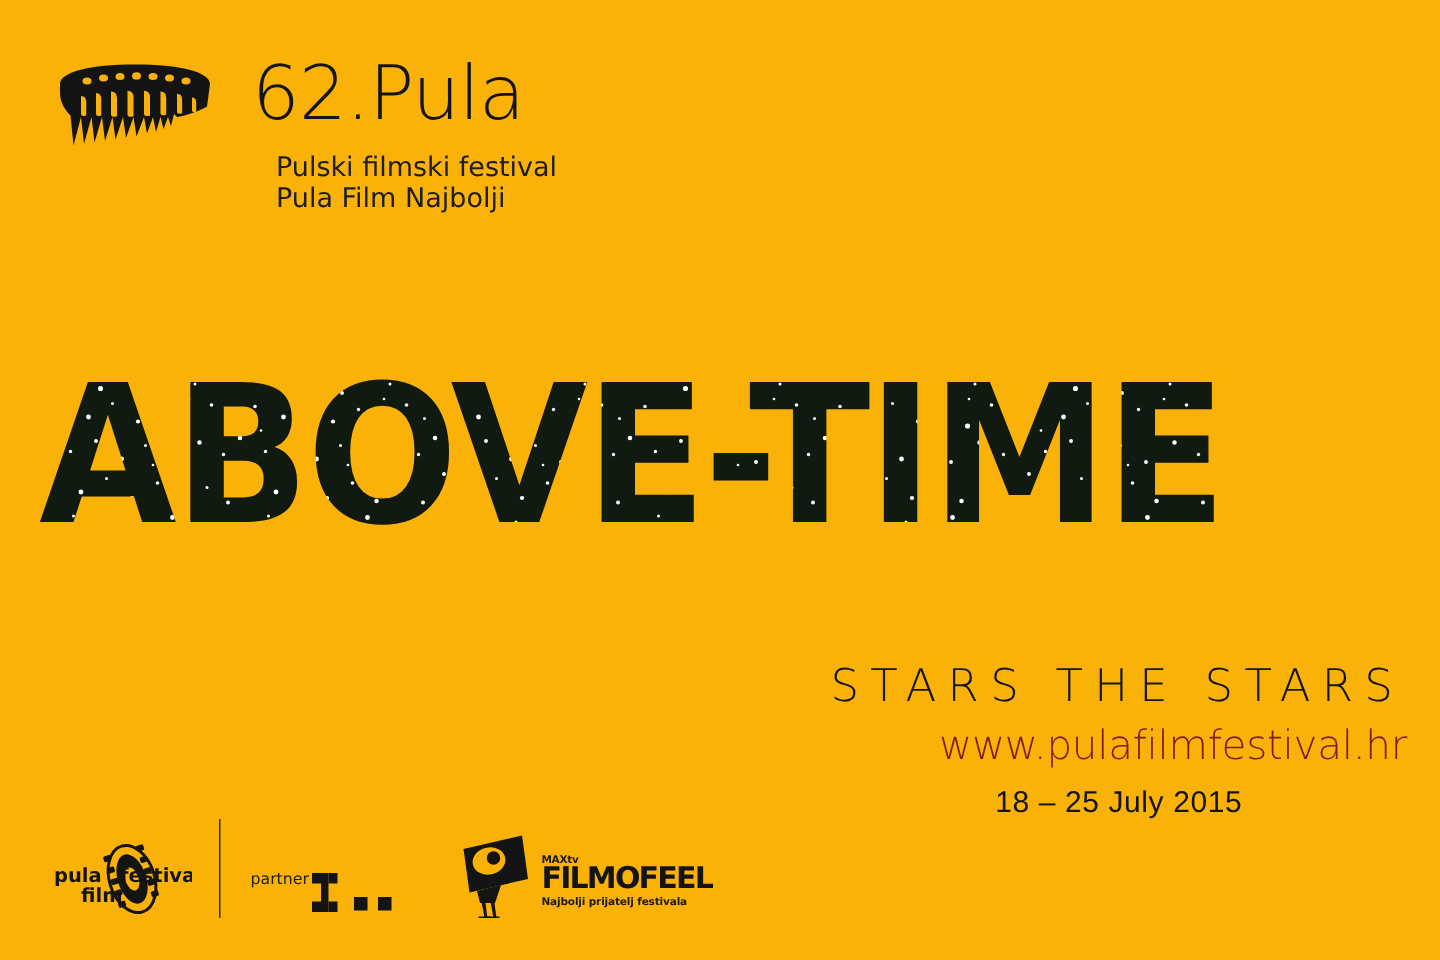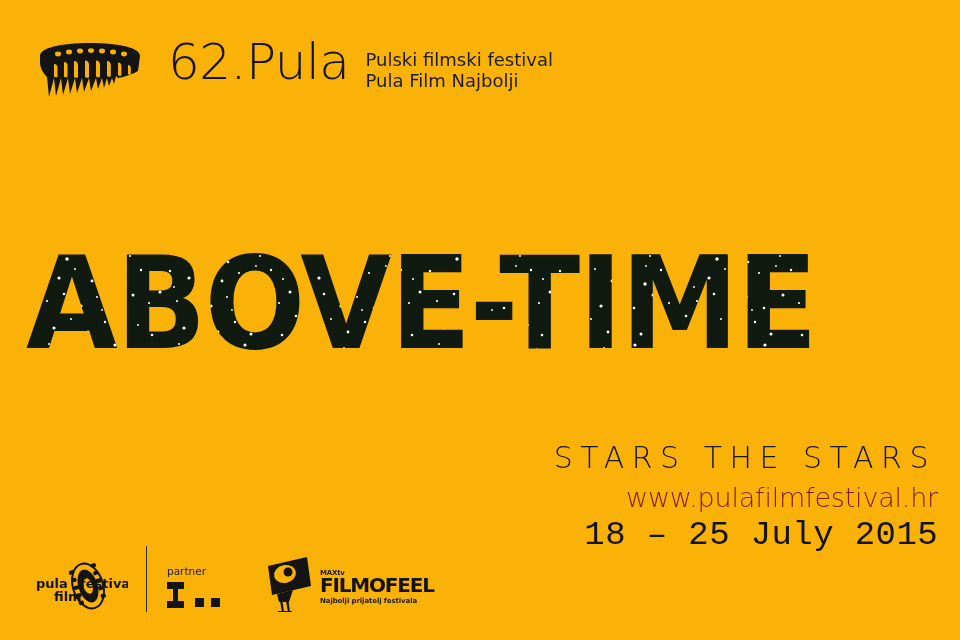--- a/index.html
+++ b/index.html
@@ -31,20 +31,21 @@
   #arena-icon {
     width: 112px;
     height: 62px;
     display: block;
     margin-top: 4px;
   }
   #header-titles {
     display: flex;
     align-items: flex-start;
     margin-left: 22px;
+    flex-direction: column;
   }
   #edition-title {
     font-family: "DejaVu Sans", sans-serif;
     font-weight: 300;
     font-size: 50px;
     line-height: 52px;
     color: #141414;
     letter-spacing: -0.5px;
     white-space: nowrap;
   }
@@ -101,27 +102,28 @@
     font-family: "DejaVu Sans", sans-serif;
     font-weight: 300;
     font-size: 27px;
     line-height: 36px;
     color: #7f1d1d;
     white-space: nowrap;
     margin-top: 4px;
     letter-spacing: -0.2px;
   }
   #festival-dates {
-    font-family: Liberation Mono, monospace;
+    font-family: Liberation Sans, sans-serif;
     font-weight: 300;
-    font-size: 34px;
+    font-size: 20px;
     line-height: 38px;
     color: #141414;
     white-space: nowrap;
     letter-spacing: 0.4px;
+    text-align: center;
   }
 
   
   #footer {
     position: absolute;
     left: 36px;
     bottom: 26px;
     display: flex;
     align-items: flex-end;
     height: 70px;
@@ -133,21 +135,20 @@
   }
   #footer-divider {
     width: 1px;
     height: 66px;
     background: #2b2b2b;
     margin: 0 18px 0 18px;
     align-self: center;
   }
   #partner-block {
     display: flex;
-    flex-direction: column;
     align-items: flex-start;
     padding-bottom: 4px;
   }
   #partner-label {
     font-family: "DejaVu Sans", sans-serif;
     font-size: 10.5px;
     color: #1d1d1d;
     margin-bottom: 3px;
     margin-left: 2px;
   }

